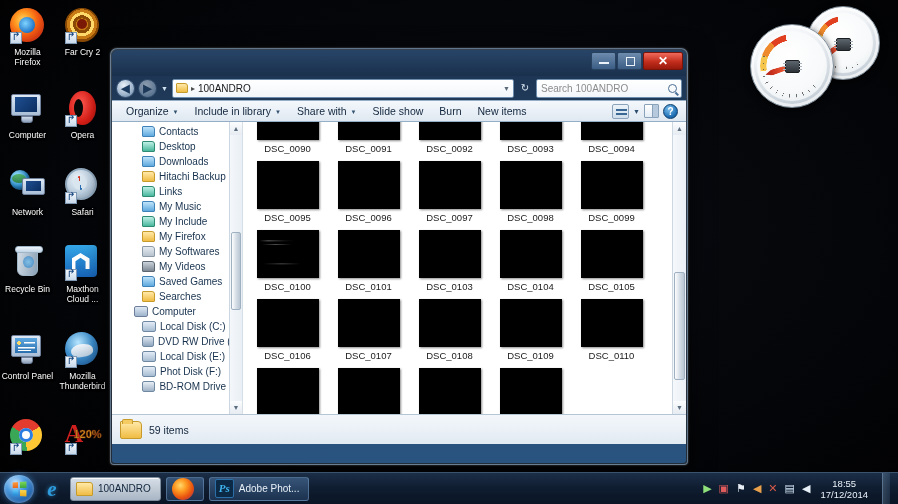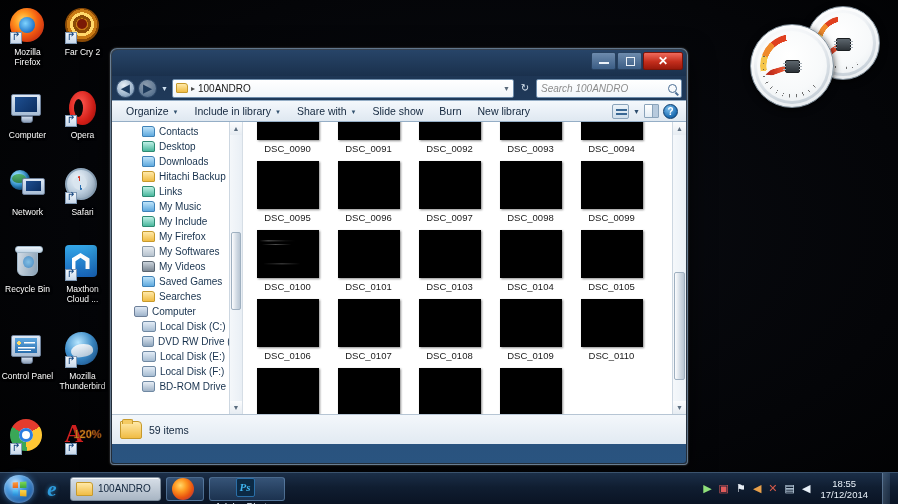--- a/index.html
+++ b/index.html
@@ -239,21 +239,21 @@
     border:1px solid #6e8cab; border-radius:2px; padding:0 3px; gap:3px; }
   .crumb-folder { width:12px; height:10px; background: linear-gradient(#ffe9a8,#f0bc44);
     border:1px solid #c79a2c; border-radius:1px 3px 1px 1px; }
   .crumb-sep { color:#4a4a4a; font-size:8px; }
   .crumb-txt { font-size:10px; color:#1a1a1a; }
   .crumb-caret { margin-left:auto; font-size:7px; color:#5a6a7a; }
   .refreshbtn { width:16px; height:18px; color:#dce8f3; font-size:10px; text-align:center; line-height:18px; }
   .searchbox { width:146px; height:19px; display:flex; align-items:center;
     background: linear-gradient(#ffffff,#f2f6fa); border:1px solid #6e8cab; border-radius:2px;
     padding:0 4px; }
-  .searchbox .ph { flex:1; font-size:10px; color:#8c8c8c; font-style:italic; }
+  .searchbox .ph { flex:1; font-size:10px; color:#8c8c8c; }
   .mag { width:9px; height:9px; border:1.5px solid #4a6d93; border-radius:50%; position:relative; }
   .mag::after { content:""; position:absolute; right:-3px; bottom:-3px; width:4px; height:1.5px;
     background:#4a6d93; transform:rotate(45deg); }
 
   .toolbar { height:22px; display:flex; align-items:center; gap:0;
     background: linear-gradient(#f4f8fc, #dfe8f1);
     border-top:1px solid #95aec6; border-bottom:1px solid #95aec6;
     padding:0 6px; }
   .tb-item { font-size:10.5px; color:#12263d; padding:2px 8px; border-radius:2px; white-space:nowrap; }
   .tb-item .car { font-size:6px; color:#33526f; margin-left:4px; position:relative; top:-1px; }
@@ -350,21 +350,21 @@
   .qlaunch { display:flex; align-items:center; gap:7px; padding:0 7px 0 3px; }
   .ie-glyph { width:22px; height:22px; position:relative;
     font-family:"Liberation Serif", serif; font-size:21px; font-style:italic; font-weight:bold;
     color:#2d9bdc; text-align:center; line-height:22px;
     text-shadow: 0 0 4px rgba(60,180,255,.6); }
   .tbtn { height:24px; display:flex; align-items:center; gap:5px; padding:0 9px 0 5px;
     border-radius:3px; margin-right:5px; }
   .tbtn.active { background: linear-gradient(#d7dfe8, #a9b6c4);
     border:1px solid #7d8d9d; box-shadow: inset 0 1px 0 rgba(255,255,255,.8); }
   .tbtn.dark { background: linear-gradient(rgba(60,92,130,.85), rgba(30,54,84,.9));
-    border:1px solid rgba(120,160,200,.5);flex-direction:column; }
+    border:1px solid rgba(120,160,200,.5); }
   .tbtn .ttxt { font-size:10px; color:#12263d; white-space:nowrap; }
   .tbtn.dark .ttxt { color:#e8f0f8;text-align:center; }
   .tb-folder { width:17px; height:14px; position:relative;
     background: linear-gradient(#ffe9a8,#f0bc44); border:1px solid #c79a2c; border-radius:1px 3px 1px 1px; }
   .tb-firefox { width:22px; height:22px; border-radius:50%;
     background: radial-gradient(circle at 38% 34%, #ffd86b, #ff9a21 30%, #e8520f 62%, #8c2a6a 100%); }
   .tb-ps { width:19px; height:19px; background:#0c2a45; border:1px solid #2a6fa8; border-radius:2px;
     color:#3fb5f0; font-size:11px; font-weight:bold; font-style:italic; text-align:center; line-height:17px;
     font-family:"Liberation Serif", serif; }
   .tray { margin-left:auto; display:flex; align-items:center; gap:7px; padding-right:6px; }
@@ -553,21 +553,21 @@
           <span>Organize</span><span class="car">▼</span>
         </div>
         <div class="tb-item">
           <span>Include in library</span><span class="car">▼</span>
         </div>
         <div class="tb-item">
           <span>Share with</span><span class="car">▼</span>
         </div>
         <div class="tb-item">Slide show</div>
         <div class="tb-item">Burn</div>
-        <div class="tb-item">New library</div>
+        <div class="tb-item">New items</div>
         <div class="tb-right">
           <div class="viewbtn"></div>
           <span class="smallcar">▼</span>
           <div class="panebtn"></div>
           <div class="helpbtn">?</div>
         </div>
       </div>
 
       <div class="body-split">
 
@@ -632,21 +632,21 @@
             <div class="nav-row">
                 <span class="n-drive dvd"></span>
                 <span class="nav-lbl">DVD RW Drive (D:) Ac</span>
               </div>
             <div class="nav-row">
                 <span class="n-drive"></span>
                 <span class="nav-lbl">Local Disk (E:)</span>
               </div>
             <div class="nav-row">
                 <span class="n-drive"></span>
-                <span class="nav-lbl">Local Disk (F:)</span>
+                <span class="nav-lbl">Phot Disk (F:)</span>
               </div>
             <div class="nav-row">
                 <span class="n-drive bd"></span>
                 <span class="nav-lbl">BD-ROM Drive (G:)</span>
               </div>
           </div>
           <div class="vscroll">
             <div class="arw up">▲</div>
             <div class="thumb" style="top:110px; height:78px;"></div>
             <div class="arw dn">▼</div>

